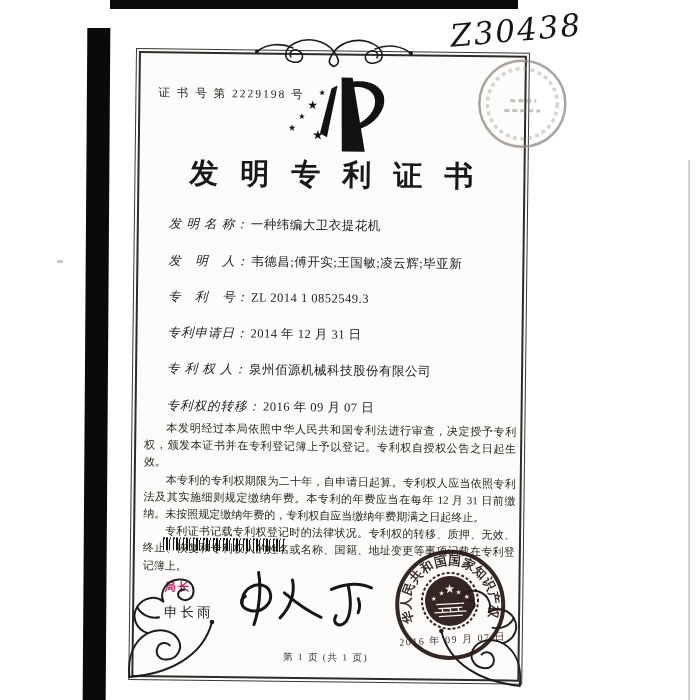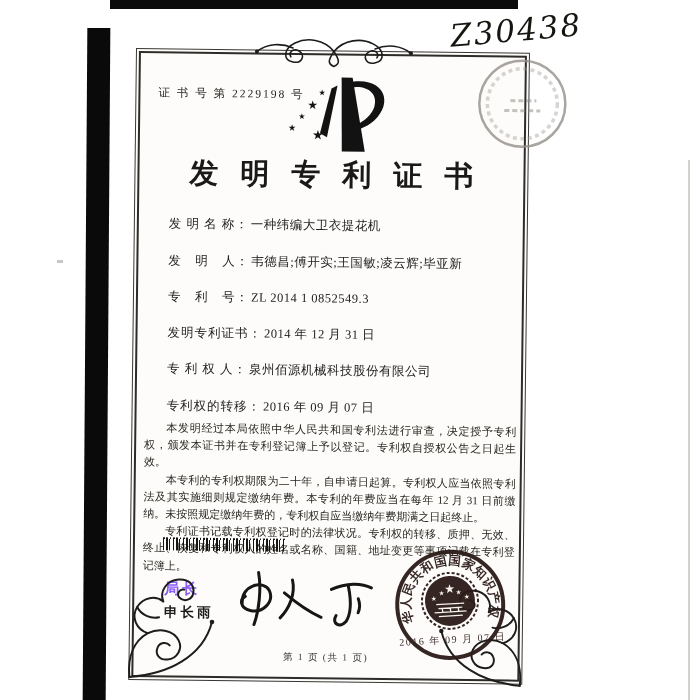--- a/index.html
+++ b/index.html
@@ -26,31 +26,31 @@
     transform:rotate(0.7deg);transform-origin:0 0;
   }
   .cert::before{content:"";position:absolute;inset:2px;border:2px solid #2e2c29;pointer-events:none;}
   .abs{position:absolute;}
   .cert-no{left:22px;top:36px;font-size:11.5px;letter-spacing:2px;color:#24221f;}
   .title{
     left:0;right:0;top:104px;text-align:center;font-size:29px;font-weight:600;
     letter-spacing:22px;padding-left:22px;color:#1b1917;
   }
   .row{left:34px;font-size:12.5px;white-space:nowrap;color:#232220;}
-  .row .lbl{letter-spacing:1px;}
+  .row .lbl{letter-spacing:1px;font-style:italic;}
   .row .val{margin-left:2px;letter-spacing:0.5px;}
   .paras{left:12px;top:370px;width:372px;font-size:11px;line-height:17.2px;text-align:justify;color:#27251f;}
   .paras p{margin:0;text-indent:2em;}
   .barcode{
     left:32px;top:488px;width:122px;height:13px;
     background:
       repeating-linear-gradient(90deg,#151515 0 1.5px,transparent 1.5px 3px,#151515 3px 5px,transparent 5px 6.5px,#151515 6.5px 7.5px,transparent 7.5px 10px);
   }
-  .signer-title{left:34px;top:530px;font-size:15px;font-weight:bold;letter-spacing:3px;color:#8b5cf6;}
-  .signer-name{left:34px;top:554px;font-size:13.5px;font-weight:bold;letter-spacing:3px;color:#1c1a18;}
+  .signer-title{left:34px;top:530px;font-size:11px;font-weight:bold;letter-spacing:3px;color:#be185d;}
+  .signer-name{left:34px;top:554px;font-size:13.5px;font-weight:normal;letter-spacing:3px;color:#1c1a18;}
   .footer{left:0;right:0;top:600px;text-align:center;font-size:9.5px;letter-spacing:1.5px;color:#33312d;}
   svg{display:block;}
 </style>
 </head>
 <body>
 
 <div>
 
   <div class="band-left"></div>
   <div class="band-top"></div>
@@ -102,21 +102,21 @@
     <div class="abs row" style="top:166px;">
       <span class="lbl">发 明 名 称：</span><span class="val">一种纬编大卫衣提花机</span>
     </div>
     <div class="abs row" style="top:203px;">
       <span class="lbl">发　明　人：</span><span class="val">韦德昌;傅开实;王国敏;凌云辉;毕亚新</span>
     </div>
     <div class="abs row" style="top:239px;">
       <span class="lbl">专　利　号：</span><span class="val">ZL 2014 1 0852549.3</span>
     </div>
     <div class="abs row" style="top:275px;">
-      <span class="lbl">发明专利证书：</span><span class="val">2014 年 12 月 31 日</span>
+      <span class="lbl">专利申请日：</span><span class="val">2014 年 12 月 31 日</span>
     </div>
     <div class="abs row" style="top:311px;">
       <span class="lbl">专 利 权 人：</span><span class="val">泉州佰源机械科技股份有限公司</span>
     </div>
     <div class="abs row" style="top:348px;">
       <span class="lbl">专利权的转移：</span><span class="val">2016 年 09 月 07 日</span>
     </div>
 
     <div class="abs paras">
       <p>本发明经过本局依照中华人民共和国专利法进行审查，决定授予专利权，颁发本证书并在专利登记簿上予以登记。专利权自授权公告之日起生效。</p>

